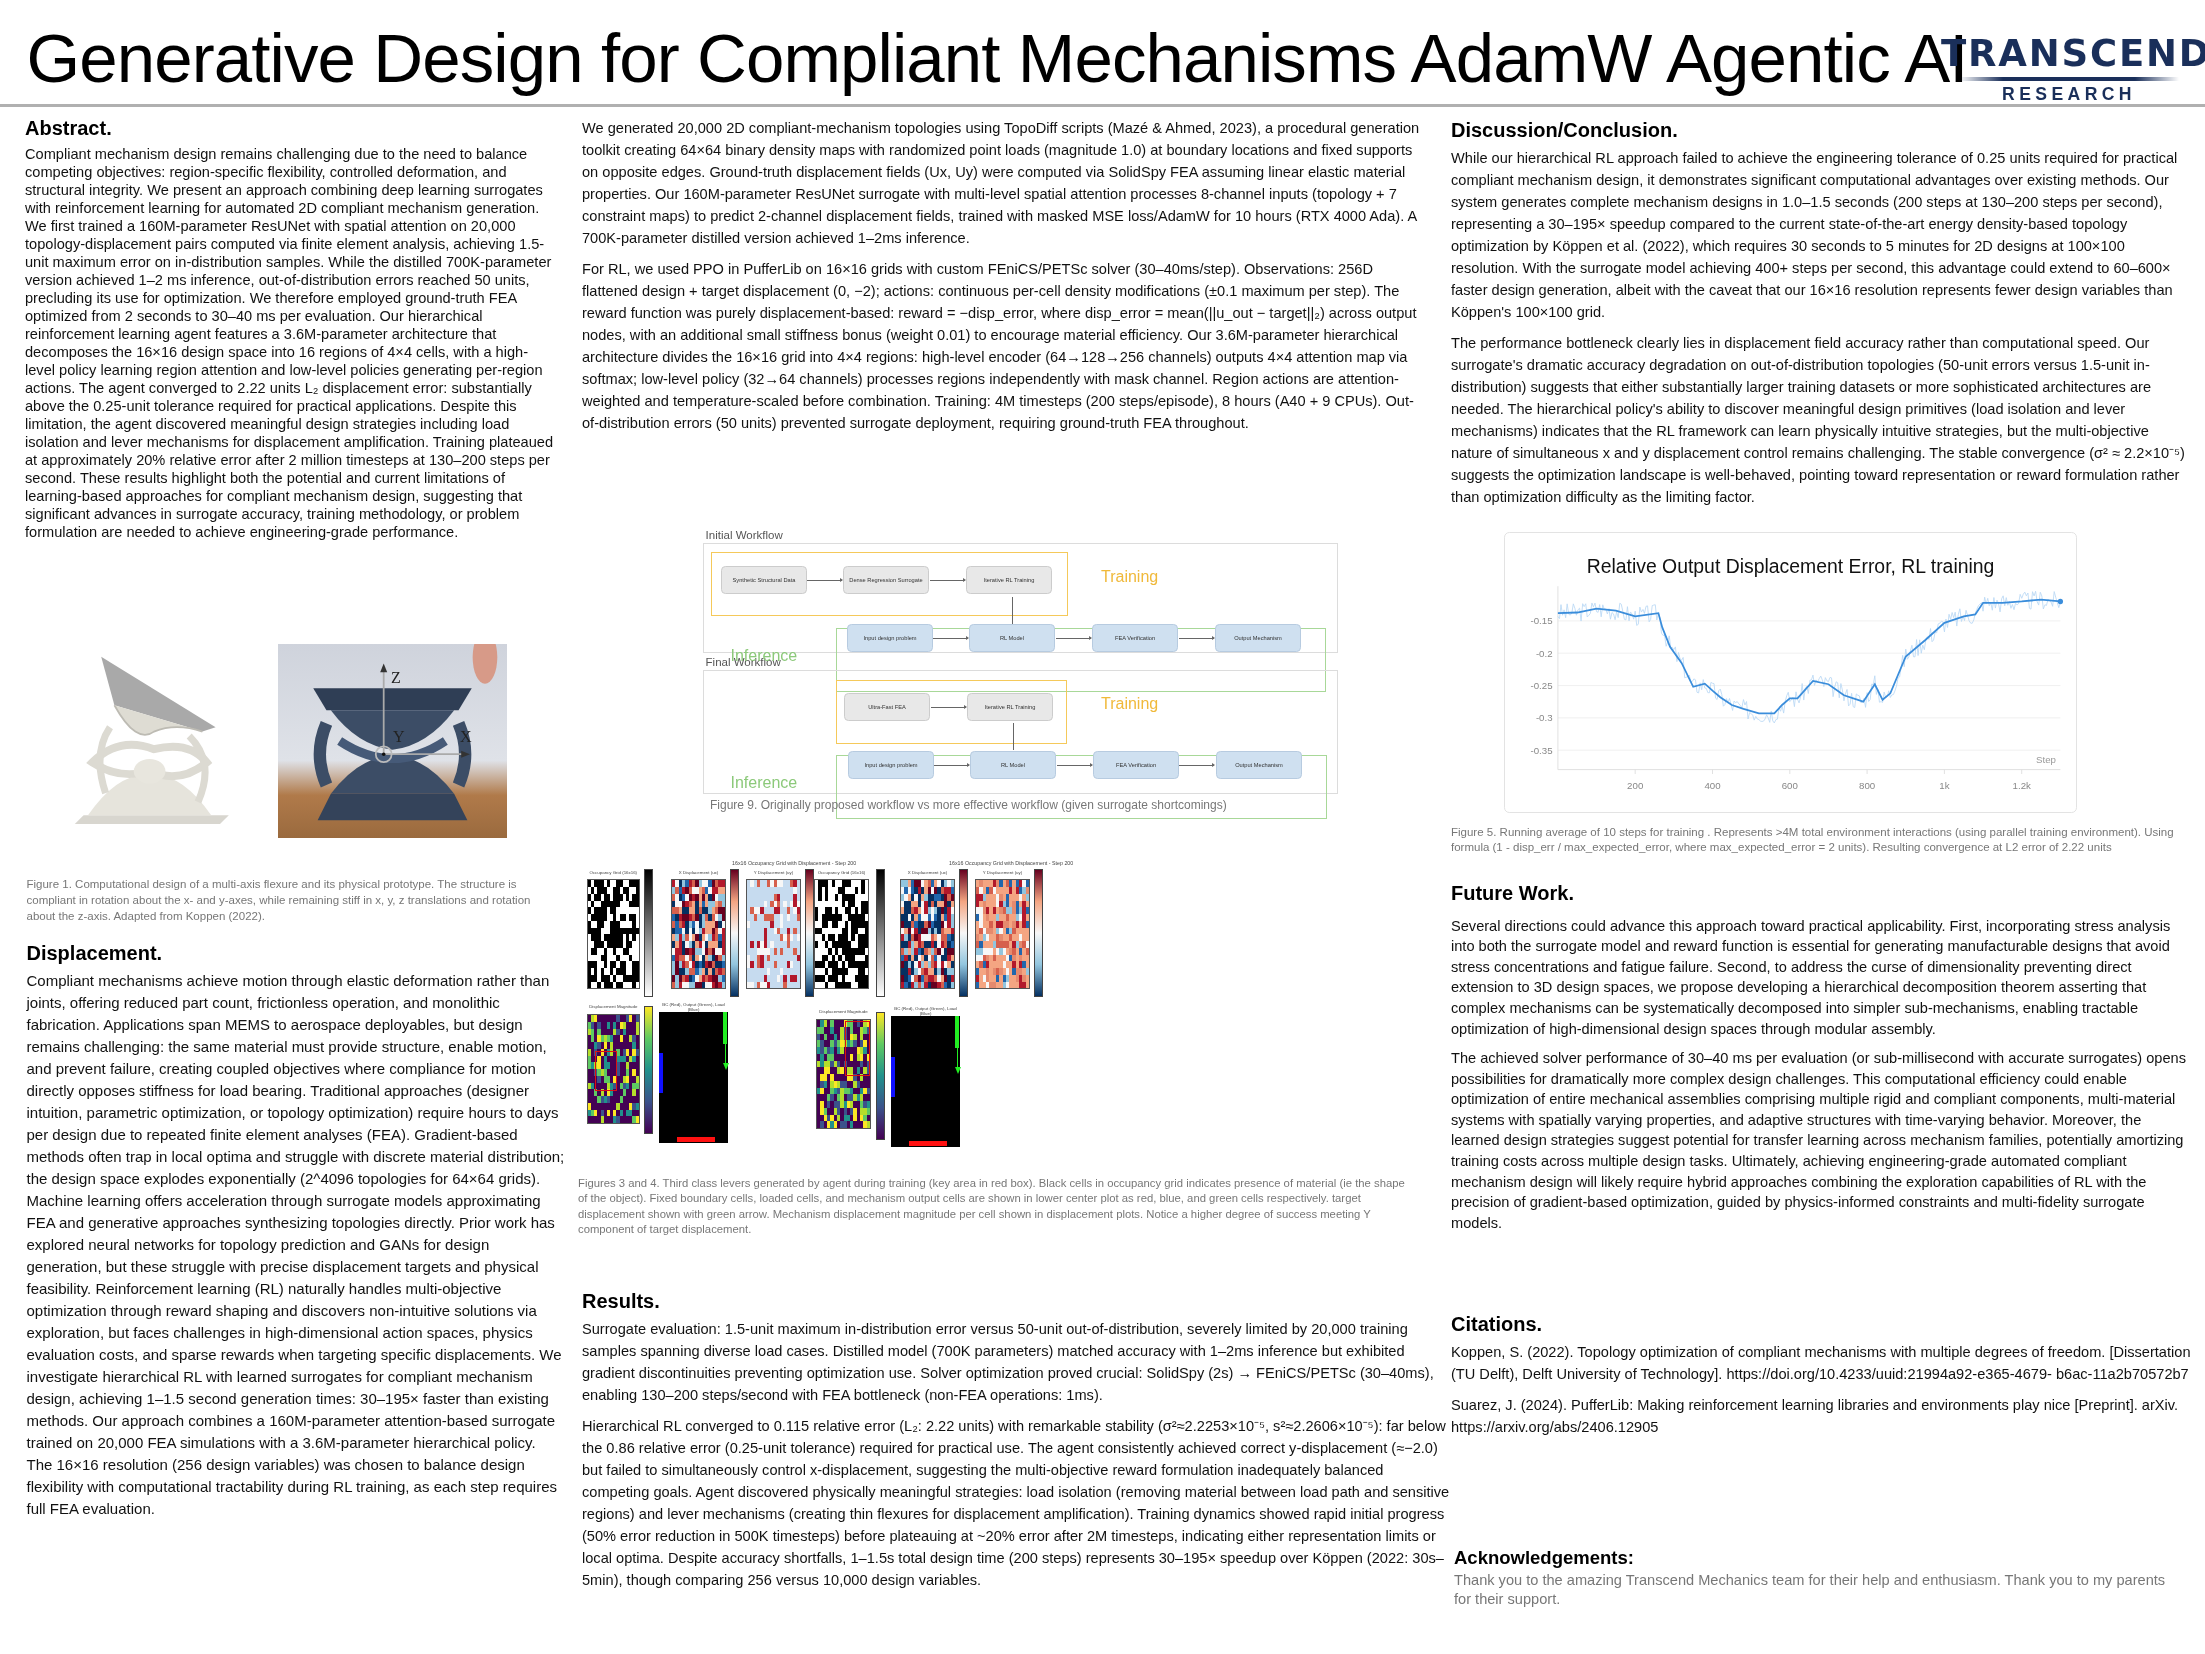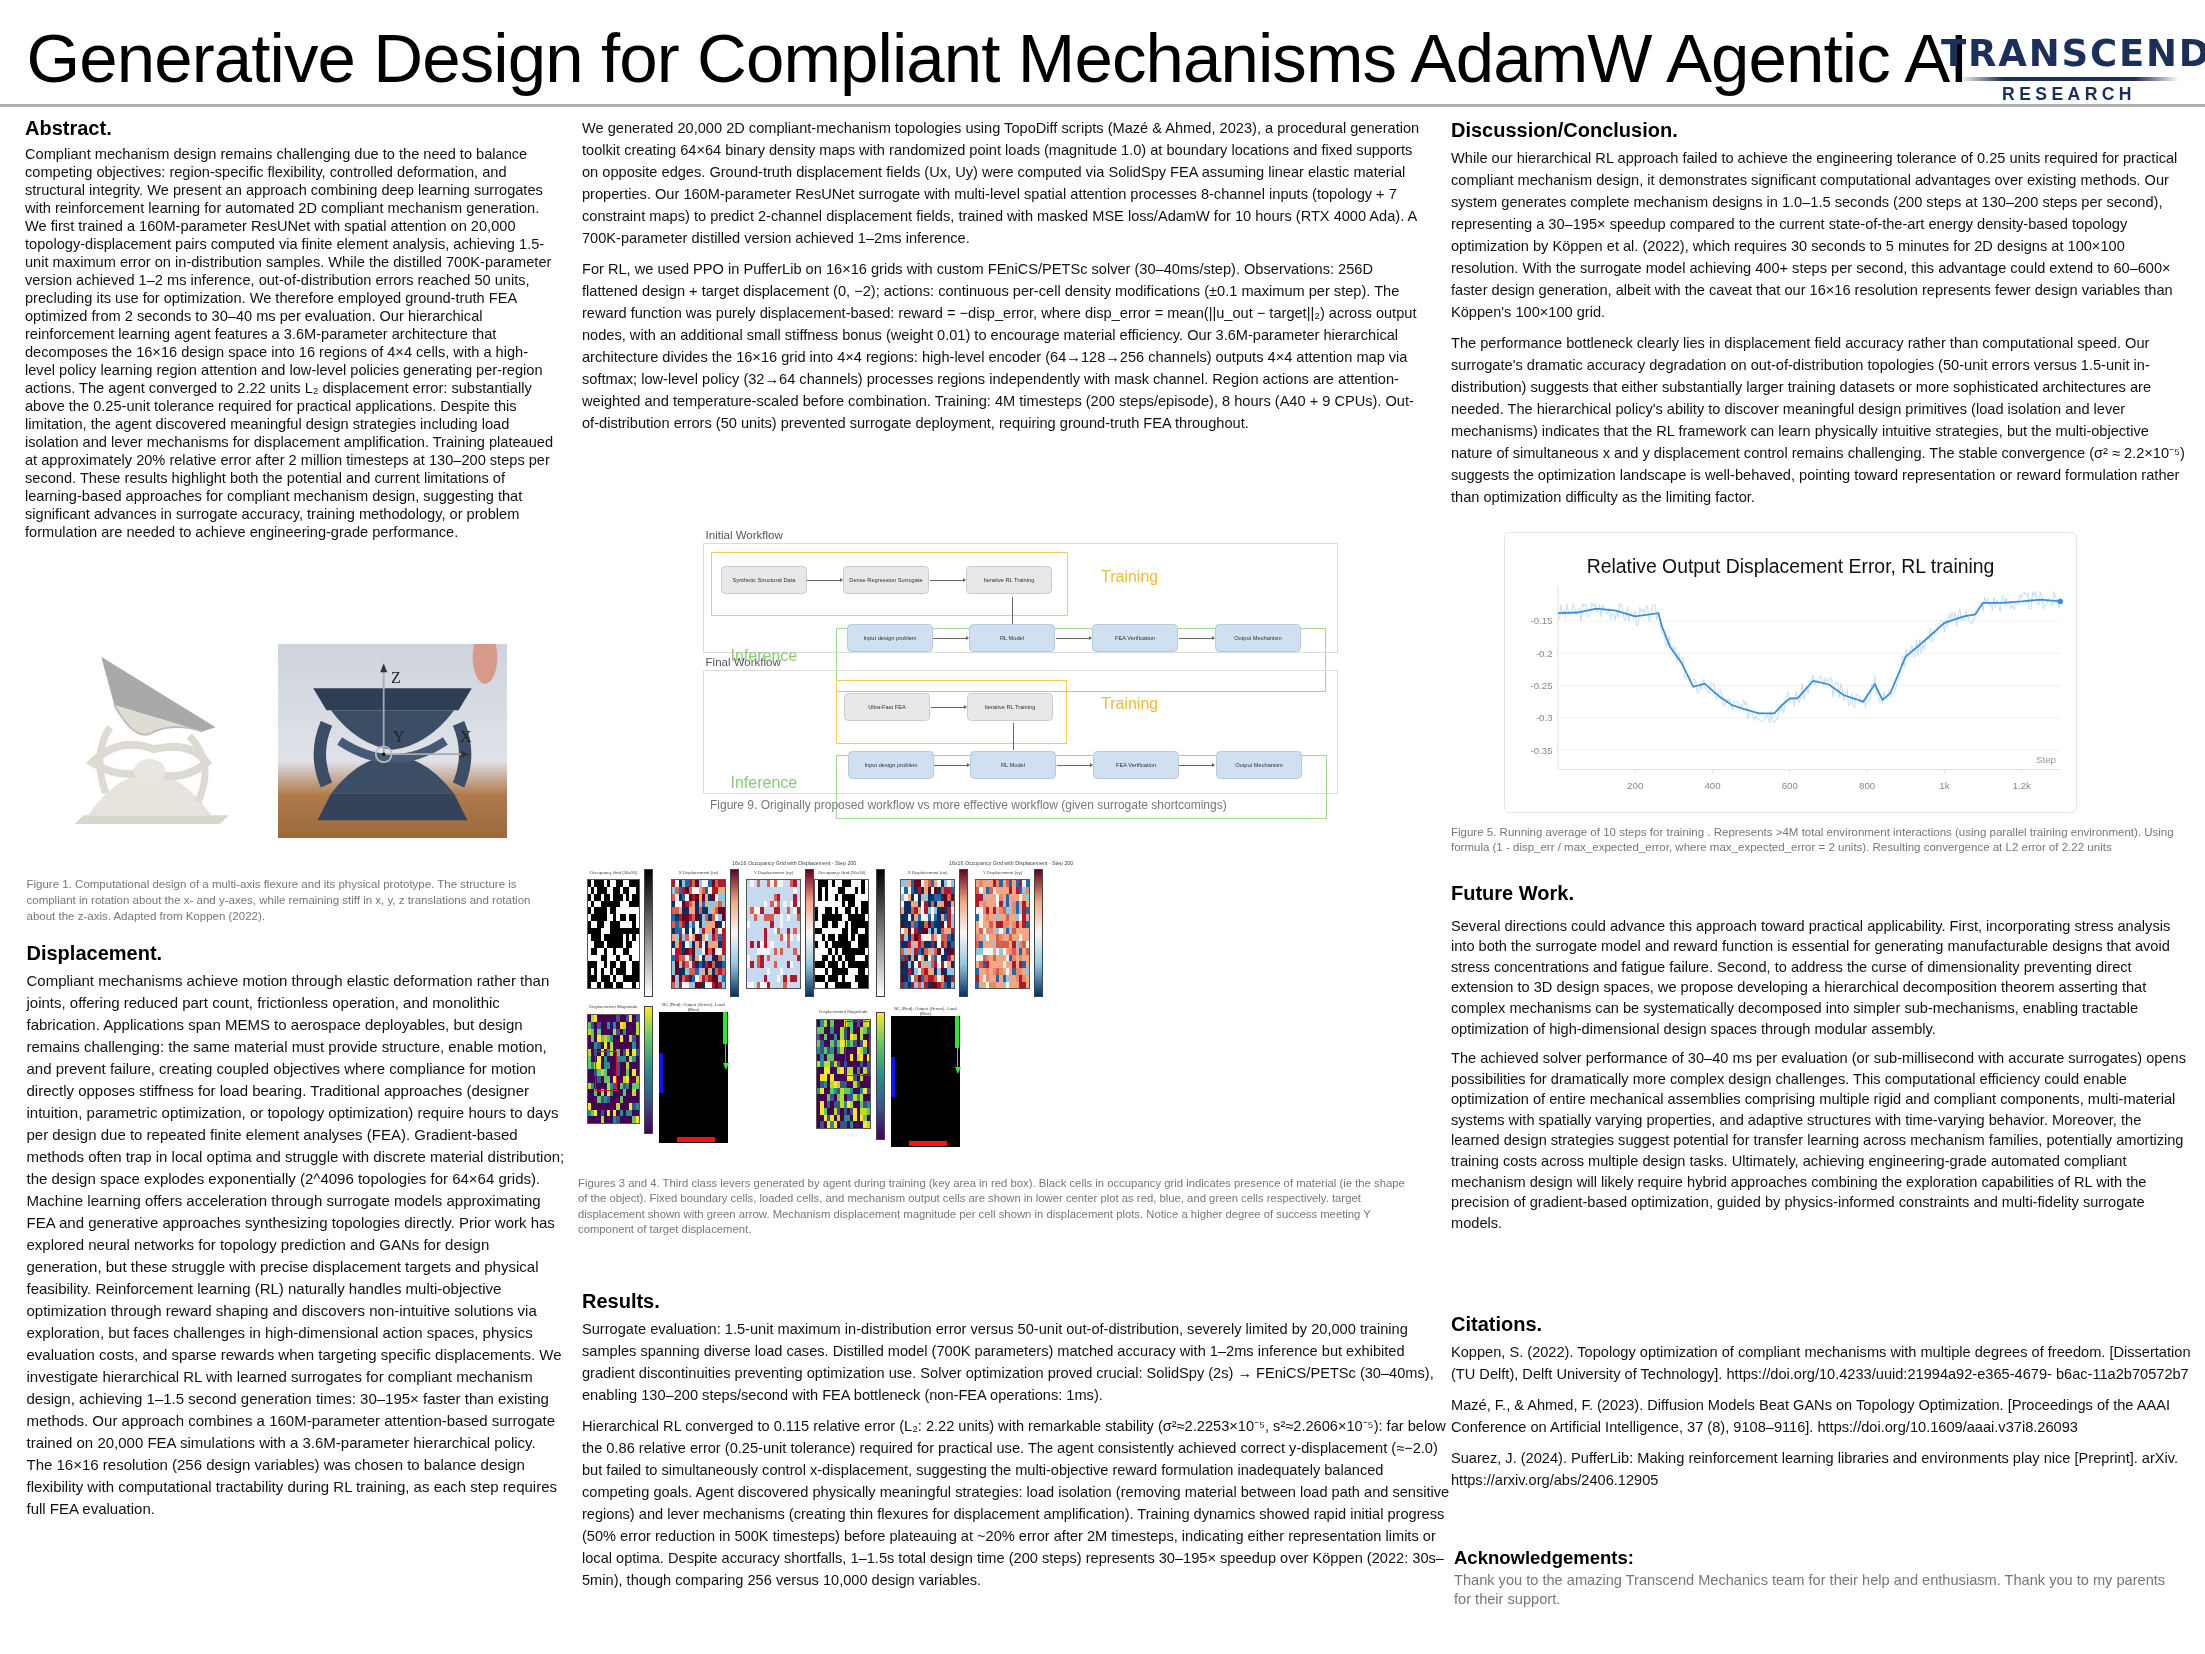--- a/index.html
+++ b/index.html
@@ -2329,21 +2329,20 @@
 
 <div class="col" style="left:1451px; top:882px; width:741px;">
   <h2 style="margin-bottom:10.6px;">Future Work.</h2>
   <p class="body" style="font-size:14.6px; line-height:20.6px;">Several directions could advance this approach toward practical applicability. First, incorporating stress analysis into both the surrogate model and reward function is essential for generating manufacturable designs that avoid stress concentrations and fatigue failure. Second, to address the curse of dimensionality preventing direct extension to 3D design spaces, we propose developing a hierarchical decomposition theorem asserting that complex mechanisms can be systematically decomposed into simpler sub-mechanisms, enabling tractable optimization of high-dimensional design spaces through modular assembly.</p>
   <p class="body" style="font-size:14.6px; line-height:20.6px;">The achieved solver performance of 30–40 ms per evaluation (or sub-millisecond with accurate surrogates) opens possibilities for dramatically more complex design challenges. This computational efficiency could enable optimization of entire mechanical assemblies comprising multiple rigid and compliant components, multi-material systems with spatially varying properties, and adaptive structures with time-varying behavior. Moreover, the learned design strategies suggest potential for transfer learning across mechanism families, potentially amortizing training costs across multiple design tasks. Ultimately, achieving engineering-grade automated compliant mechanism design will likely require hybrid approaches combining the exploration capabilities of RL with the precision of gradient-based optimization, guided by physics-informed constraints and multi-fidelity surrogate models.</p>
 </div>
 
 <div class="col" style="left:1451px; top:1313px; width:741px;">
   <h2>Citations.</h2>
   <p class="body" style="font-size:14.6px; line-height:22px;">Koppen, S. (2022). Topology optimization of compliant mechanisms with multiple degrees of freedom. [Dissertation (TU Delft), Delft University of Technology]. https://doi.org/10.4233/uuid:21994a92-e365-4679- b6ac-11a2b70572b7</p>
-  <p class="body" style="font-size:14.6px; line-height:22px;">Mazé, F., &amp; Ahmed, F. (2023). Diffusion Models Beat GANs on Topology Optimization. [Proceedings of the AAAI Conference on Artificial Intelligence, 37 (8), 9108–9116]. https://doi.org/10.1609/aaai.v37i8.26093</p>
   <p class="body" style="font-size:14.6px; line-height:22px;">Suarez, J. (2024). PufferLib: Making reinforcement learning libraries and environments play nice [Preprint]. arXiv. https://arxiv.org/abs/2406.12905</p>
 </div>
 
 <div class="col" style="left:1454px; top:1547px; width:732px;">
   <h2 style="font-size:18.5px; margin-bottom:1.8px;">Acknowledgements:</h2>
   <p class="body" style="font-size:14.6px; line-height:19.4px; color:#777;">Thank you to the amazing Transcend Mechanics team for their help and enthusiasm. Thank you to my parents for their support.</p>
 </div>
 
 
 </body></html>

